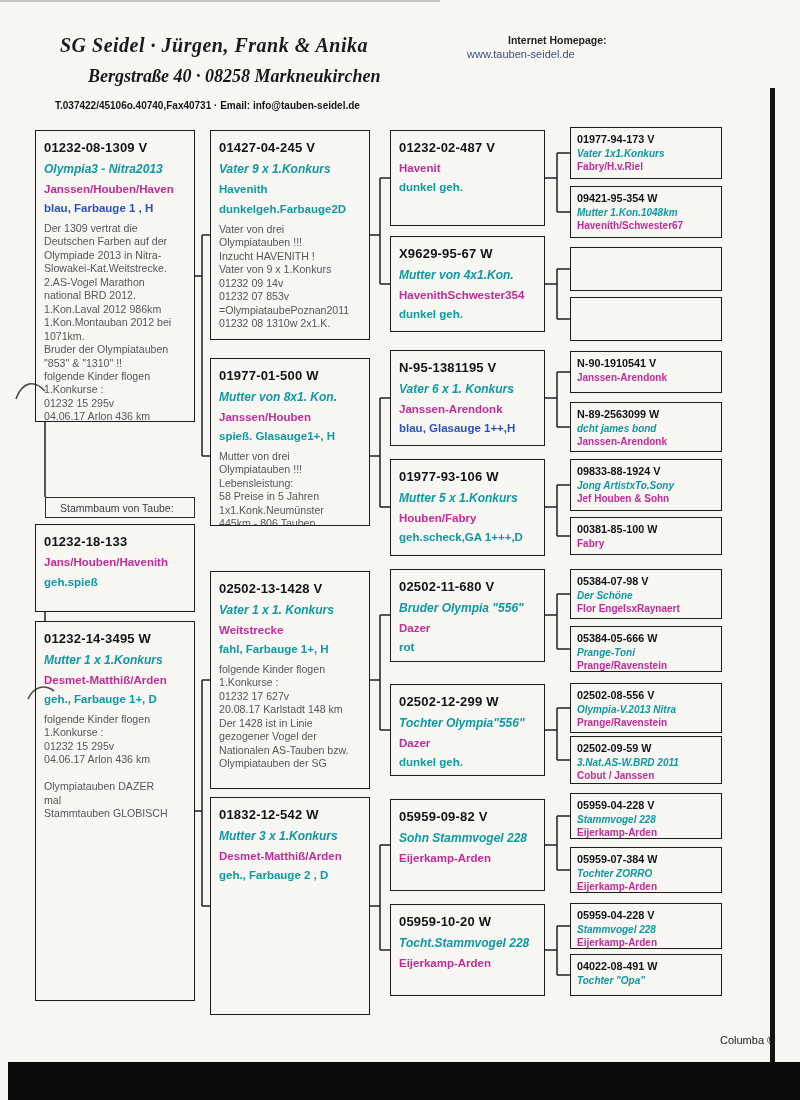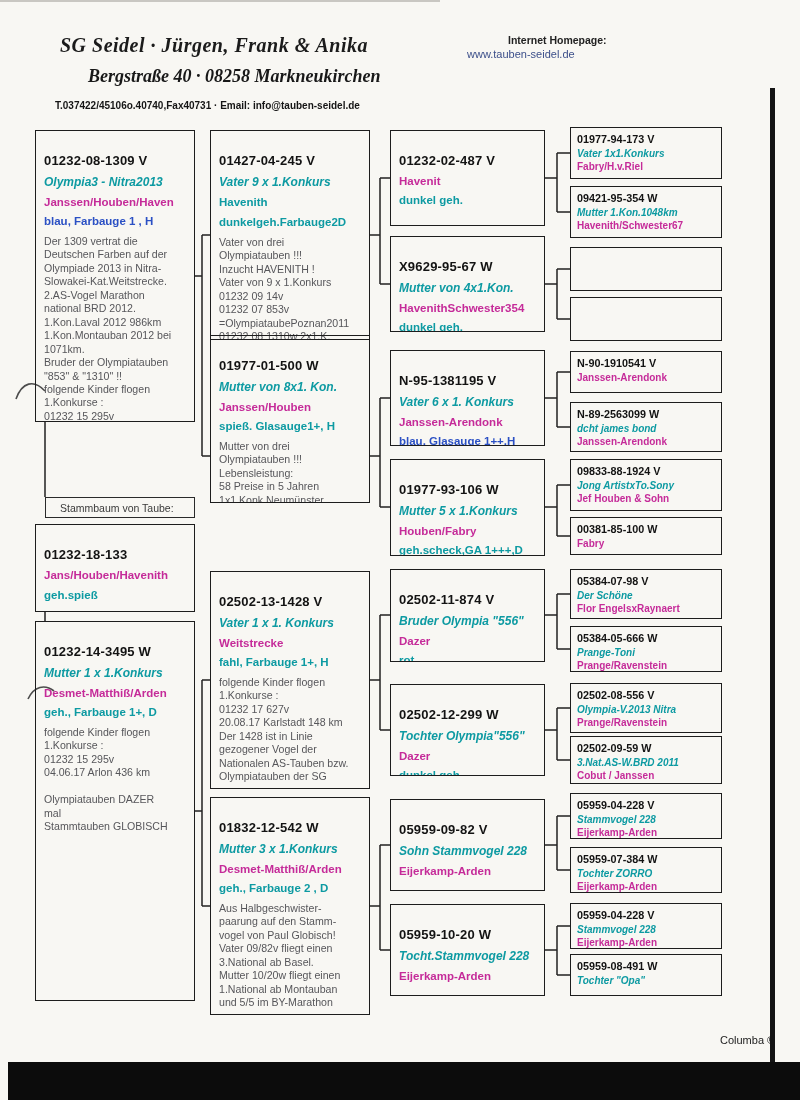--- a/index.html
+++ b/index.html
@@ -27,21 +27,21 @@
     font-size:18px; color:#181818;
   }
   .contact {
     position:absolute; left:55px; top:100px;
     font-size:10px; font-weight:bold; color:#151515;
   }
   
   .box {
     position:absolute;
     border:1.6px solid #1d1d1d;
-    padding:22px 8px;
+    padding:9px 8px;
     overflow:hidden;
   }
   .ring  { font-size:13px; font-weight:bold; color:#131313; letter-spacing:0.2px; margin-bottom:7px; }
   .role  { font-size:12px; font-weight:bold; font-style:italic; color:#0d9aa2; margin-bottom:7px; }
   .strain{ font-size:11.5px; font-weight:bold; color:#c52b99; margin-bottom:7px; }
   .desc  { font-size:11.5px; font-weight:bold; color:#0d9aa2; margin-bottom:8px; }
   .desc.blue { color:#2b50c4; }
   .body  { font-size:10.6px; color:#56565a; line-height:1.27; white-space:pre-line; }
   .subject .ring { }
   .subject .strain { margin-bottom:8px; }
@@ -158,21 +158,21 @@
   <div class="body">Vater von drei
 Olympiatauben !!!
 Inzucht HAVENITH !
 Vater von 9 x 1.Konkurs
 01232 09 14v
 01232 07 853v
 =OlympiataubePoznan2011
 01232 08 1310w 2x1.K.</div>
 </div>
 
-<div class="box" style="left:210px;top:335px;width:160px;height:168px">
+<div class="box" style="left:210px;top:358px;width:160px;height:168px">
   <div class="ring">01977-01-500 W</div>
   <div class="role">Mutter von 8x1. Kon.</div>
   <div class="strain">Janssen/Houben</div>
   <div class="desc">spieß. Glasauge1+, H</div>
   <div class="body">Mutter von drei
 Olympiatauben !!!
 Lebensleistung:
 58 Preise in 5 Jahren
 1x1.Konk.Neumünster
 445km - 806 Tauben
@@ -193,28 +193,20 @@
 gezogener Vogel der
 Nationalen AS-Tauben bzw.
 Olympiatauben der SG</div>
 </div>
 
 <div class="box" style="left:210px;top:797px;width:160px;height:218px">
   <div class="ring">01832-12-542 W</div>
   <div class="role">Mutter 3 x 1.Konkurs</div>
   <div class="strain">Desmet-Matthiß/Arden</div>
   <div class="desc">geh., Farbauge 2 , D</div>
-  <div class="body">Aus Halbgeschwister-
-paarung auf den Stamm-
-vogel von Paul Globisch!
-Vater 09/82v fliegt einen
-3.National ab Basel.
-Mutter 10/20w fliegt einen
-1.National ab Montauban
-und 5/5 im BY-Marathon</div>
 </div>
 
 <div class="box" style="left:390px;top:130px;width:155px;height:96px">
   <div class="ring">01232-02-487 V</div>
   <div class="role"></div>
   <div class="strain">Havenit</div>
   <div class="desc">dunkel geh.</div>
 </div>
 
 <div class="box" style="left:390px;top:236px;width:155px;height:96px">
@@ -232,21 +224,21 @@
 </div>
 
 <div class="box" style="left:390px;top:459px;width:155px;height:97px">
   <div class="ring">01977-93-106 W</div>
   <div class="role">Mutter 5 x 1.Konkurs</div>
   <div class="strain">Houben/Fabry</div>
   <div class="desc">geh.scheck,GA 1+++,D</div>
 </div>
 
 <div class="box" style="left:390px;top:569px;width:155px;height:93px">
-  <div class="ring">02502-11-874 V</div>
+  <div class="ring">02502-11-680 V</div>
   <div class="role">Bruder Olympia "556"</div>
   <div class="strain">Dazer</div>
   <div class="desc">rot</div>
 </div>
 
 <div class="box" style="left:390px;top:684px;width:155px;height:92px">
   <div class="ring">02502-12-299 W</div>
   <div class="role">Tochter Olympia"556"</div>
   <div class="strain">Dazer</div>
   <div class="desc">dunkel geh.</div>
@@ -327,21 +319,21 @@
   <div class="ring">05959-07-384 W</div>
   <div class="role">Tochter ZORRO</div>
   <div class="strain">Eijerkamp-Arden</div>
 </div>
 <div class="box c4" style="left:570px;top:903px;width:152px;height:46px">
   <div class="ring">05959-04-228 V</div>
   <div class="role">Stammvogel 228</div>
   <div class="strain">Eijerkamp-Arden</div>
 </div>
 <div class="box c4" style="left:570px;top:954px;width:152px;height:42px">
-  <div class="ring">05959-08-491 W</div>
+  <div class="ring">04022-08-491 W</div>
   <div class="role">Tochter "Opa"</div>
   <div class="strain"></div>
 </div>
 
 <div class="footer">Columba ©</div>
 <div class="scan-top"></div>
 <div class="scan-right"></div>
 <div class="scan-bottom"></div>
 
 </body></html>

